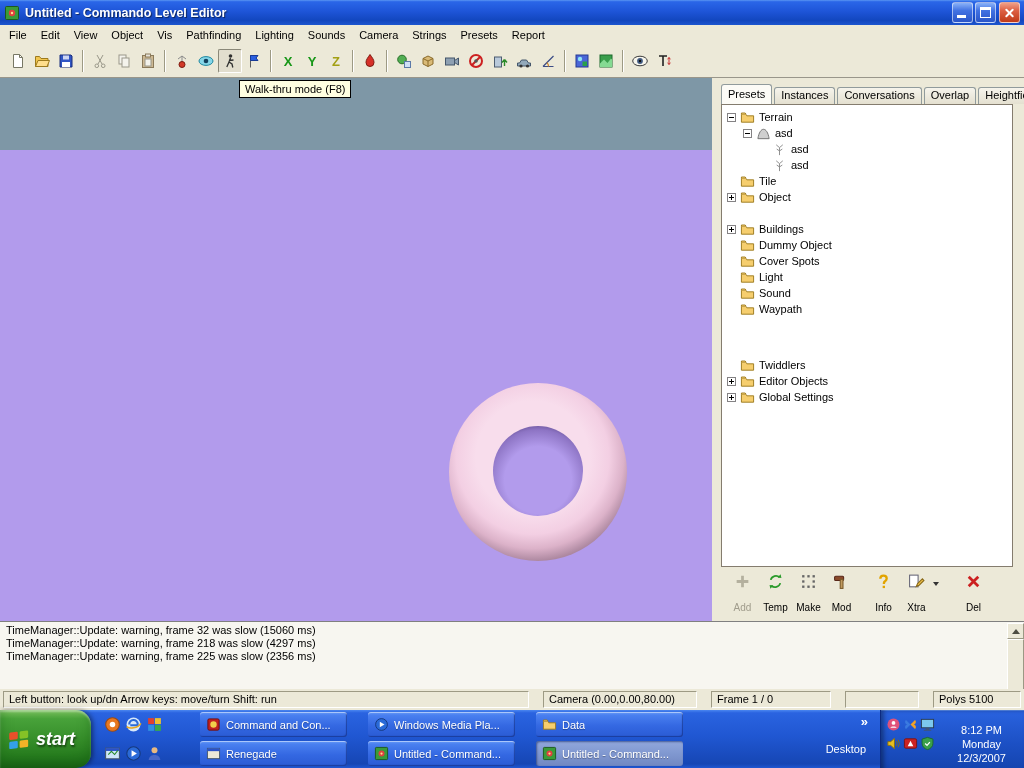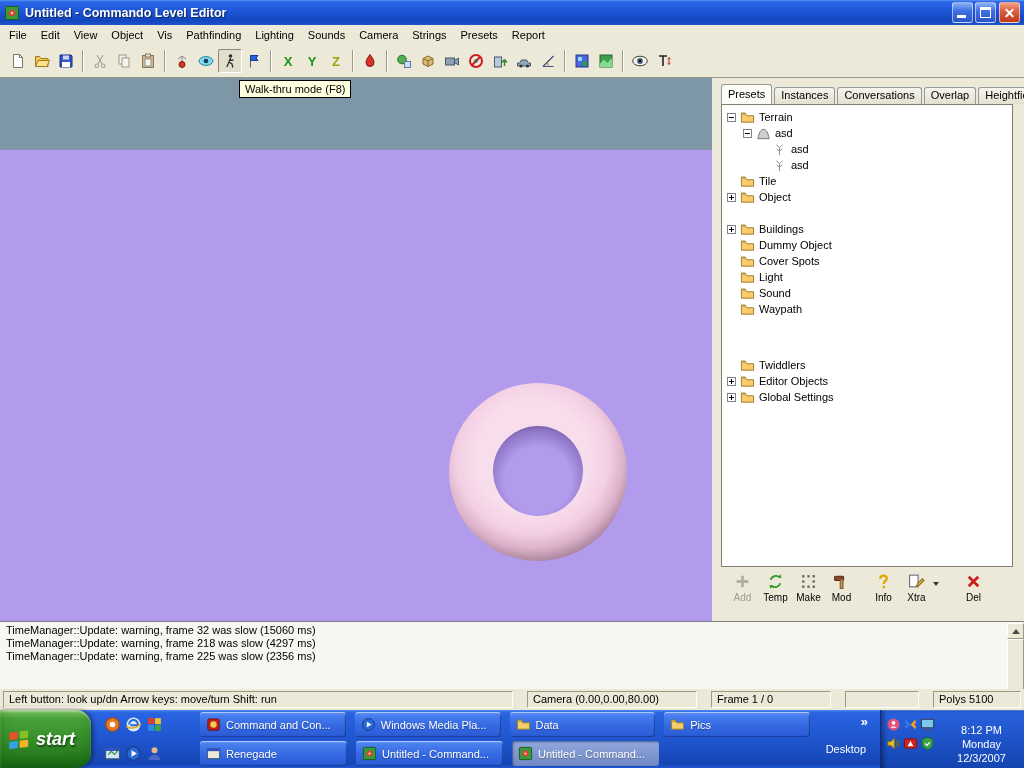--- a/index.html
+++ b/index.html
@@ -47,52 +47,52 @@
 .tree{position:absolute;left:9px;right:11px;top:26px;bottom:54px;background:#fff;border:1px solid #847c6e;padding:4px 2px;overflow:hidden}
 .tree-row{height:16px;display:flex;align-items:center}
 .expander{width:9px;height:9px;border:1px solid #848284;background:#fff;position:relative;margin-right:4px;flex:none}
 .expander::before{content:"";position:absolute;left:1px;right:1px;top:3px;height:1px;background:#000}
 .expander.plus::after{content:"";position:absolute;top:1px;bottom:1px;left:3px;width:1px;background:#000}
 .exp-sp{width:13px;flex:none}
 .tree-row .ico{width:15px;height:15px;margin-right:4px}
 .panel-buttons{position:absolute;left:14px;right:4px;bottom:10px;height:38px;display:flex;align-items:flex-start}
 .pbtn{width:33px;display:flex;flex-direction:column;align-items:center;font-size:10px;color:#000}
 .pbtn .ico{width:17px;height:17px}
-.pbl{margin-top:2px}
+.pbl{margin-top:12px}
 .pbtn.disabled{color:#a09c8c}
 .pbtn[data-name="info-button"]{margin-left:9px}
 .pbtn[data-name="del-button"]{margin-left:13px}
 .pdrop{width:11px;padding-top:7px;display:flex;justify-content:flex-start}
 .tri{width:0;height:0;border:3.5px solid transparent;border-top:4px solid #333;margin-top:2px}
 
 
 .log{position:absolute;left:0;top:621px;width:1024px;height:88px;background:#f7f6f0;border-top:1px solid #808080}
 .log-lines{padding:2px 6px}
 .log-line{line-height:13px;white-space:nowrap}
 .log-scrollbar{position:absolute;right:0;top:1px;bottom:0;width:17px;background:#f0eee2;display:flex;flex-direction:column}
 .sb-btn{height:16px;background:#ece9d8;border:1px solid;border-color:#fff #9b9884 #9b9884 #fff;display:flex;align-items:center;justify-content:center}
 .sb-thumb{flex:1;background:#ece9d8;border:1px solid;border-color:#fff #9b9884 #9b9884 #fff}
 .tri-up{width:0;height:0;border:4px solid transparent;border-bottom:5px solid #4d4d42;margin-top:-4px}
 .tri-down{width:0;height:0;border:4px solid transparent;border-top:5px solid #4d4d42;margin-bottom:-4px}
 
 
 .statusbar{position:absolute;left:0;top:689px;width:1024px;height:21px;background:#ece9d8;display:flex;gap:14px;padding:2px 3px}
 .sb-panel{border:1px solid;border-color:#9d9a84 #fff #fff #9d9a84;padding:1px 5px;white-space:nowrap;overflow:hidden}
-.sb-help{flex:1}.sb-camera{width:170px}.sb-frame{width:120px}.sb-extra{width:74px}.sb-polys{width:88px}
+.sb-help{flex:1}.sb-camera{width:154px}.sb-frame{width:120px}.sb-extra{width:74px}.sb-polys{width:88px}
 
 
 .taskbar{position:absolute;left:0;top:710px;width:1024px;height:58px;background:linear-gradient(180deg,#4a86f0 0%,#2a63e0 5%,#2057d2 45%,#1646b4 93%,#2057d2 100%)}
 .start{position:absolute;left:0;top:0;height:58px;padding:0 16px 0 8px;border-radius:0 15px 15px 0;background:linear-gradient(180deg,#7ec45f 0%,#48a23a 15%,#348c28 55%,#267c1e 85%,#1e6a18 100%);box-shadow:2px 0 5px rgba(0,0,0,.45),inset 0 -8px 14px rgba(10,70,10,.35),inset 0 2px 2px rgba(255,255,255,.4);display:flex;align-items:center;gap:6px;color:#fff;font-size:18px;font-weight:bold;font-style:italic;text-shadow:1px 2px 2px rgba(0,0,0,.5)}
 .start .ico{width:22px;height:20px}
 .ql{position:absolute;left:102px;top:0;width:94px;height:58px}
 .ql-row{display:flex;gap:4px;padding:0 2px;height:29px;align-items:center}
 .icon-btn{width:17px;height:17px;padding:0}
 .icon-btn .ico{width:17px;height:17px}
 .tasks{position:absolute;left:200px;top:0;width:610px}
-.task-row{display:flex;gap:9px;height:29px;align-items:center}
+.task-row{display:flex;gap:21px;height:29px;align-items:center}
 .task{width:147px;height:25px;border-radius:3px;background:linear-gradient(180deg,#6a9cf8 0%,#4a80f0 12%,#3468e2 55%,#2a5bd4 100%);box-shadow:inset 0 1px 0 rgba(255,255,255,.45),inset -1px -1px 1px rgba(10,30,100,.5);color:#fff;display:flex;align-items:center;gap:5px;padding:0 6px;overflow:hidden}
 .task .ico{width:15px;height:15px}
 .task-label{white-space:nowrap;overflow:hidden;text-shadow:0 1px 1px rgba(0,0,0,.35)}
 .task.active{background:linear-gradient(180deg,#92a8dc 0%,#8098d0 50%,#7288c2 100%);box-shadow:inset 1px 1px 2px rgba(10,30,90,.55)}
 .desktopbar{position:absolute;left:812px;top:0;width:66px;height:58px;color:#fff}
 .chev{position:absolute;right:10px;top:4px;font-size:13px;font-weight:bold}
 .desk-label{position:absolute;right:12px;top:33px}
 .tray{position:absolute;left:880px;top:0;width:144px;height:68px;background:linear-gradient(180deg,#2a63e0 0%,#1c50c4 50%,#1240a8 100%);border-left:1px solid #0c2a80;box-shadow:inset 3px 0 4px rgba(0,0,0,.35),inset 0 1px 0 rgba(120,170,255,.6);display:flex}
 .tray-icons{width:58px;padding:5px 0 0 5px}
 .tray-row{display:flex;gap:2px;height:19px;align-items:center}
@@ -694,29 +694,20 @@
             <span class="task-label" data-name="task-label">Windows Media Pla...</span>
           </button>
           <button class="task" data-name="task-button">
             <span class="ico" data-name="folder-task-icon">
               <svg viewBox="0 0 16 16">
                 <path d="M1.5 13V4.5h4.6l1.2 1.7h7.2V13z" fill="#f6ce6e" stroke="#9c7a1e"></path>
                 <path d="M1.5 4.5V3.2h4l1 1.3" fill="#f6ce6e" stroke="#9c7a1e"></path>
               </svg>
             </span>
             <span class="task-label" data-name="task-label">Data</span>
-          </button>
-          <button class="task" data-name="task-button">
-            <span class="ico" data-name="folder-task-icon">
-              <svg viewBox="0 0 16 16">
-                <path d="M1.5 13V4.5h4.6l1.2 1.7h7.2V13z" fill="#f6ce6e" stroke="#9c7a1e"></path>
-                <path d="M1.5 4.5V3.2h4l1 1.3" fill="#f6ce6e" stroke="#9c7a1e"></path>
-              </svg>
-            </span>
-            <span class="task-label" data-name="task-label">Pics</span>
           </button>
         </div>
       <div class="task-row" data-name="task-row-2">
           <button class="task" data-name="task-button">
             <span class="ico" data-name="window-task-icon">
               <svg viewBox="0 0 16 16">
                 <rect x="1.5" y="2.5" width="13" height="11" fill="#ece9d8" stroke="#44566b"></rect>
                 <rect x="1.5" y="2.5" width="13" height="3" fill="#2a52c8"></rect>
               </svg>
             </span>

